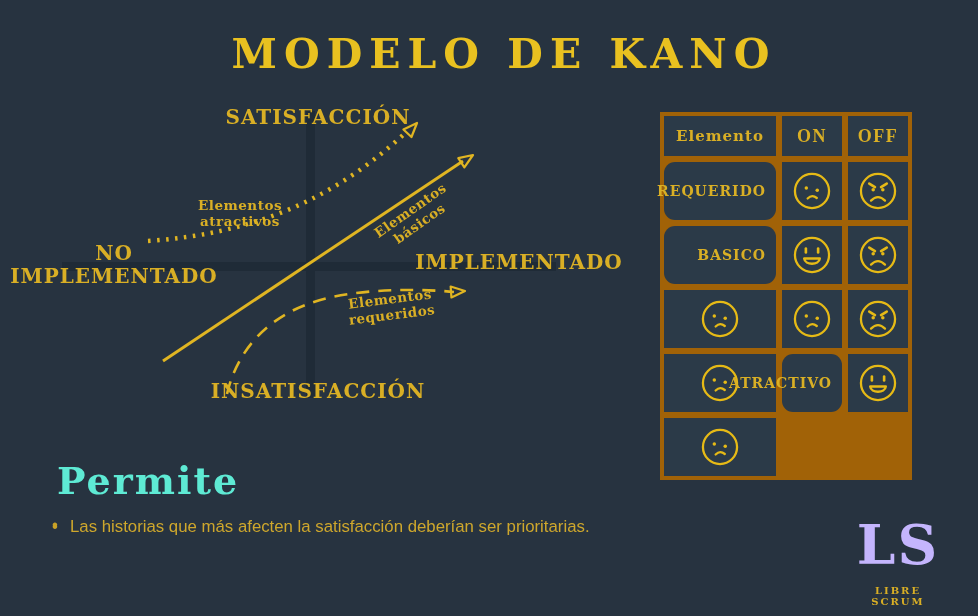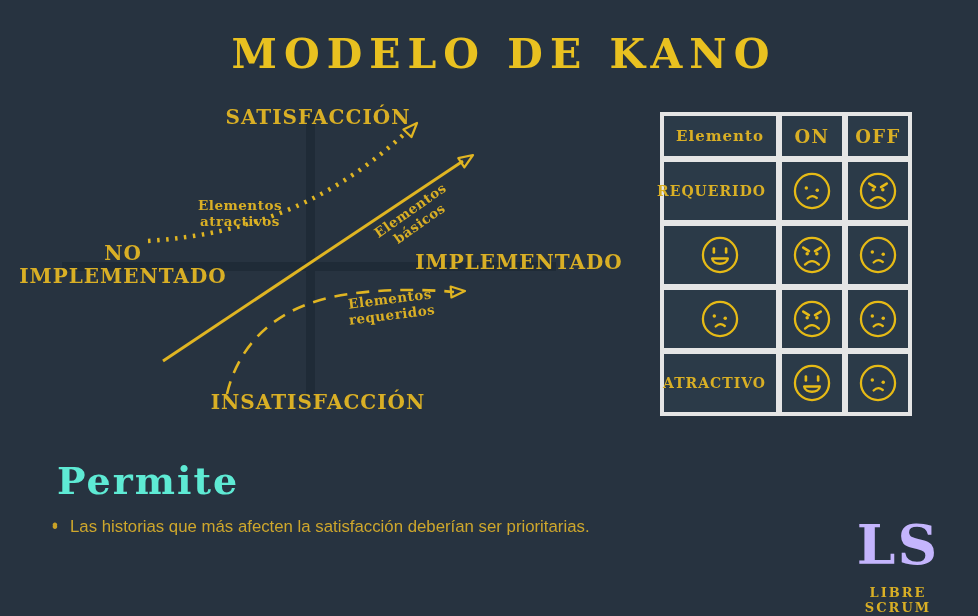--- a/index.html
+++ b/index.html
@@ -27,30 +27,30 @@
     color:#D9AF25; font-weight:bold; text-align:center; line-height:1.15;
     white-space:nowrap;
   }
   .dlabel.axis{ font-size:20px; letter-spacing:1px; }
   .dlabel.curve-label{ font-size:13.5px; letter-spacing:.5px; }
   .dlabel.rot-basicos{ transform:translate(-50%,-50%) rotate(-35deg); }
   .dlabel.rot-requeridos{ transform:translate(-50%,-50%) rotate(-7deg); }
   
   .kano-table{
     position:absolute; left:660px; top:112px; width:252px;
-    background:#e5e5e5;
+    background:#a16207;
     display:grid; grid-template-columns:112px 60px 60px;
     grid-template-rows:40px; grid-auto-rows:58px;
     gap:6px; padding:4px; box-sizing:border-box;
   }
   .cell{ background:#2B3A48; display:flex; align-items:center; justify-content:center; }
-  .cell.label-cell{ justify-content:flex-end; padding-right:10px; }
+  .cell.label-cell{ justify-content:flex-end; padding-right:10px;border-radius:11px; }
   .hdr{ color:#D9AF25; font-weight:bold; }
   .hdr.elemento{ font-size:15px; letter-spacing:1px; }
-  .hdr.onoff{ font-size:18px; letter-spacing:1.5px; }
+  .hdr.onoff{ font-size:18px; letter-spacing:1.5px;font-family:Liberation Serif, serif; }
   .row-label{ color:#D9AF25; font-weight:bold; font-size:14px; letter-spacing:1px; }
   svg.face{ width:42px; height:42px; }
   .fstroke{ fill:none; stroke:#E6BA16; stroke-width:2.6; stroke-linecap:round; stroke-linejoin:round; }
   .ffill{ fill:#E6BA16; stroke:none; }
   .eye{ stroke-width:3; }
   
   .permite-heading{
     position:absolute; left:57px; top:458px;
     font-size:38px; font-weight:bold; letter-spacing:2px; color:#5eead4;
   }
@@ -62,21 +62,21 @@
   }
   .bullets li{ position:relative; padding-left:20px; margin-bottom:2px; }
   .bullets li .bullet-dot{ position:absolute; left:2px; top:0; color:#C9A227; }
   
   .logo-initials{
     position:absolute; left:850px; top:512px; width:96px; text-align:center;
     font-size:55px; font-weight:bold; letter-spacing:2px; color:#c4b5fd; line-height:1.2;
   }
   .logo-name{
     position:absolute; left:846px; top:585px; width:104px; text-align:center;
-    font-size:13px; font-weight:bold; letter-spacing:2px; color:#D9AF25;
+    font-size:10px; font-weight:bold; letter-spacing:2px; color:#D9AF25;
   }
   .defs-holder{ position:absolute; width:0; height:0; overflow:hidden; }
 </style>
 </head>
 <body>
 
 <svg class="defs-holder" aria-hidden="true">
   <defs>
     <symbol id="face-happy" viewBox="0 0 48 48">
       <circle cx="24" cy="24" r="19.5" class="fstroke"></circle>
@@ -118,23 +118,23 @@
       <g transform="translate(473,60) rotate(-33.5)">
         <path class="arrowhead" d="M-14,-5.5 L0,0 L-14,5.5 Z"></path>
       </g>
       <g transform="translate(465,196) rotate(-4)">
         <path class="arrowhead" d="M-14,-5.5 L0,0 L-14,5.5 Z"></path>
       </g>
     </svg>
 
     <div class="dlabel axis" style="left:318px; top:22px;">SATISFACCIÓN</div>
 
-    <div class="dlabel axis" style="left:318px; top:307px;">INSATISFACCIÓN</div>
-
-    <div class="dlabel axis" style="left:123px; top:170px;">
+    <div class="dlabel axis" style="left:318px; top:296px;">INSATISFACCIÓN</div>
+
+    <div class="dlabel axis" style="left:114px; top:170px;">
       <div>NO</div>
       <div>IMPLEMENTADO</div>
     </div>
 
     <div class="dlabel axis" style="left:519px; top:167px;">IMPLEMENTADO</div>
 
     <div class="dlabel curve-label" style="left:240px; top:119px;">
       <div>Elementos</div>
       <div>atractivos</div>
     </div>
@@ -168,20 +168,23 @@
       <svg class="face" viewBox="0 0 48 48">
           <use class="face-on" href="#face-meh" xlink:href="#face-meh"></use>
         </svg>
     </div>
     <div class="cell">
       <svg class="face" viewBox="0 0 48 48">
           <use class="face-off" href="#face-angry" xlink:href="#face-angry"></use>
         </svg>
     </div>
 
+    <div class="cell label-cell">
+      <span class="row-label">BASICO</span>
+    </div>
     <div class="cell">
       <svg class="face" viewBox="0 0 48 48">
           <use class="face-on" href="#face-happy" xlink:href="#face-happy"></use>
         </svg>
     </div>
     <div class="cell">
       <svg class="face" viewBox="0 0 48 48">
           <use class="face-off" href="#face-angry" xlink:href="#face-angry"></use>
         </svg>
     </div>

